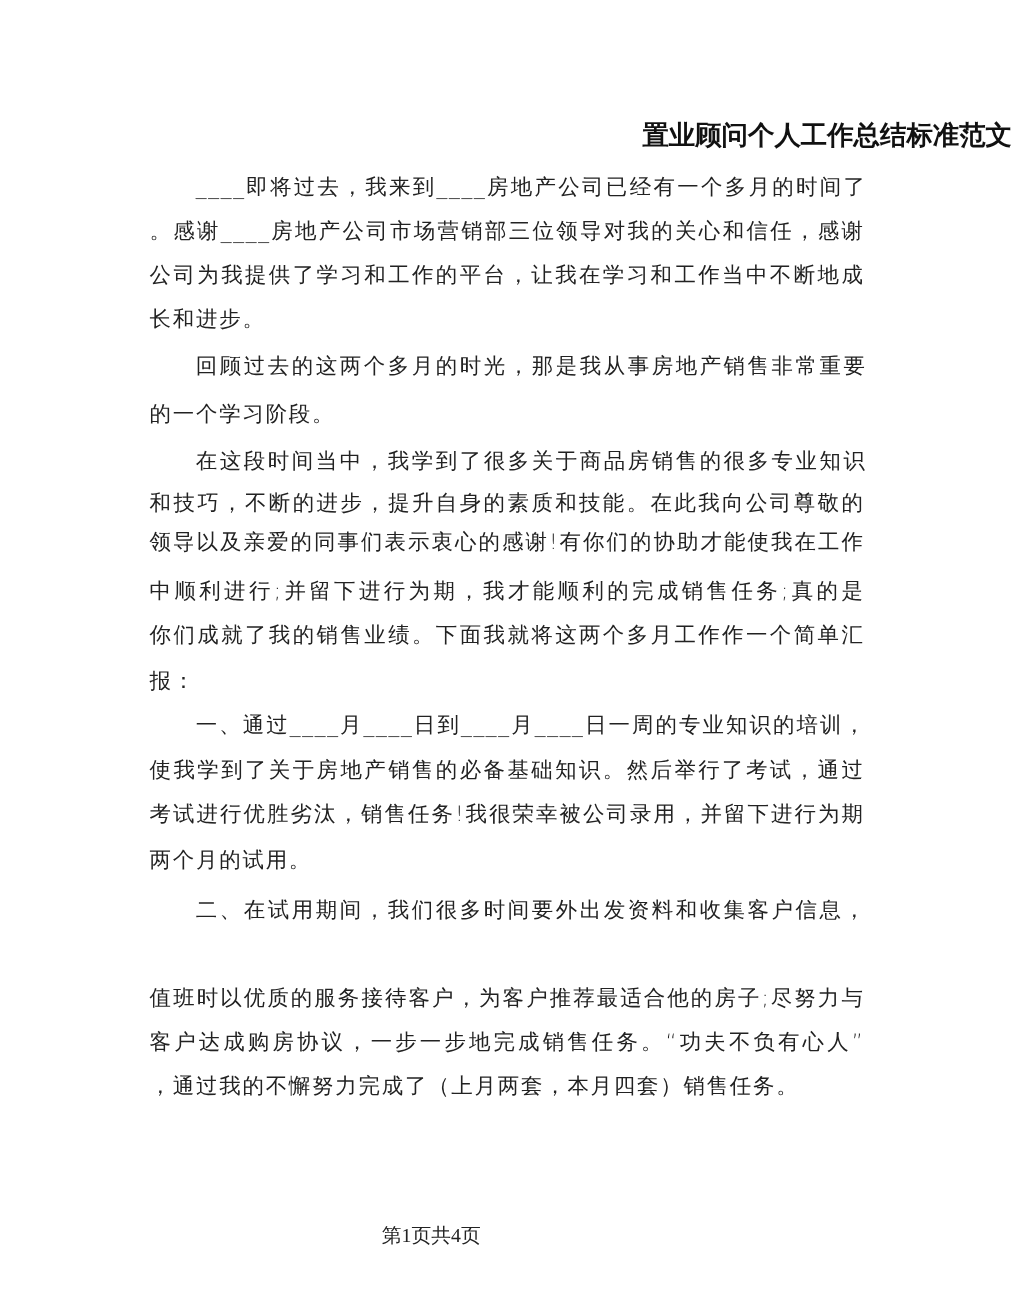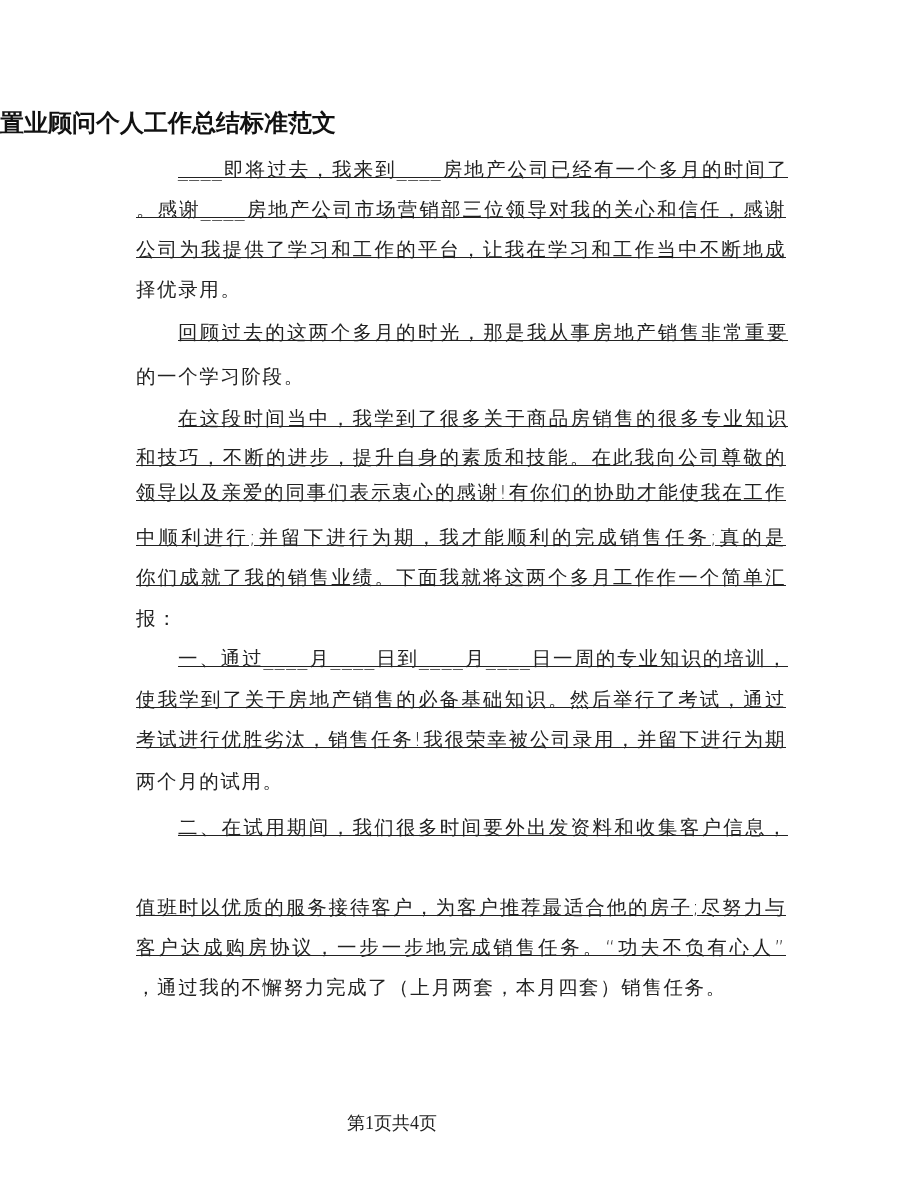--- a/index.html
+++ b/index.html
@@ -1,39 +1,39 @@
 <!DOCTYPE html>
 <html><head>
 <meta charset="utf-8">
 <style>
   html, body { margin: 0; padding: 0; background: #ffffff; }
   body { width: 920px; height: 1191px; position: relative; overflow: hidden;
          font-family: "DejaVu Serif", "Liberation Serif", serif; color: #1a1a1a; }
   .page { position: absolute; left: 0; top: 0; width: 920px; height: 1191px; background: #fff; }
-  .title { position: absolute; left: 0; width: 920px; top: 106px; text-align: left;
+  .title { position: absolute; left: 0; width: 920px; top: 106px; text-align: right;
            font-family: "DejaVu Sans", "Liberation Sans", sans-serif; font-weight: bold;
            font-size: 24px; line-height: 34px; color: #111; letter-spacing: 0px; }
   .line { position: absolute; left: 136px; width: 650px; white-space: nowrap;
           font-size: 19.5px; line-height: 26px; color: #222; letter-spacing: 1.6px;
           font-family: "DejaVu Sans", "Liberation Sans", sans-serif; font-weight: 300; }
   .line.indent { left: 178px; width: 610px; }
-  .line.justify { text-align-last: justify; text-align: justify; text-decoration: underline; }
+  .line.justify { text-align-last: justify; text-align: justify; }
   .footer { position: absolute; left: 0; width: 784px; top: 1111px; text-align: center;
             font-family: "Liberation Serif", "DejaVu Serif", serif; font-size: 18px; color: #222; }
 </style>
 </head>
 <body>
 
 <div class="page">
   <div class="title">置业顾问个人工作总结标准范文</div>
 
   <div class="line indent justify" style="top:157px">____即将过去，我来到____房地产公司已经有一个多月的时间了</div>
   <div class="line justify" style="top:197px">。感谢____房地产公司市场营销部三位领导对我的关心和信任，感谢</div>
   <div class="line justify" style="top:237px">公司为我提供了学习和工作的平台，让我在学习和工作当中不断地成</div>
-  <div class="line" style="top:277px">择优录用。</div>
+  <div class="line" style="top:277px">长和进步。</div>
 
   <div class="line indent justify" style="top:320px">回顾过去的这两个多月的时光，那是我从事房地产销售非常重要</div>
   <div class="line" style="top:364px">的一个学习阶段。</div>
 
   <div class="line indent justify" style="top:406px">在这段时间当中，我学到了很多关于商品房销售的很多专业知识</div>
   <div class="line justify" style="top:445px">和技巧，不断的进步，提升自身的素质和技能。在此我向公司尊敬的</div>
   <div class="line justify" style="top:480px">领导以及亲爱的同事们表示衷心的感谢!有你们的协助才能使我在工作</div>
   <div class="line justify" style="top:525px">中顺利进行;并留下进行为期，我才能顺利的完成销售任务;真的是</div>
   <div class="line justify" style="top:565px">你们成就了我的销售业绩。下面我就将这两个多月工作作一个简单汇</div>
   <div class="line" style="top:606px">报：</div>

